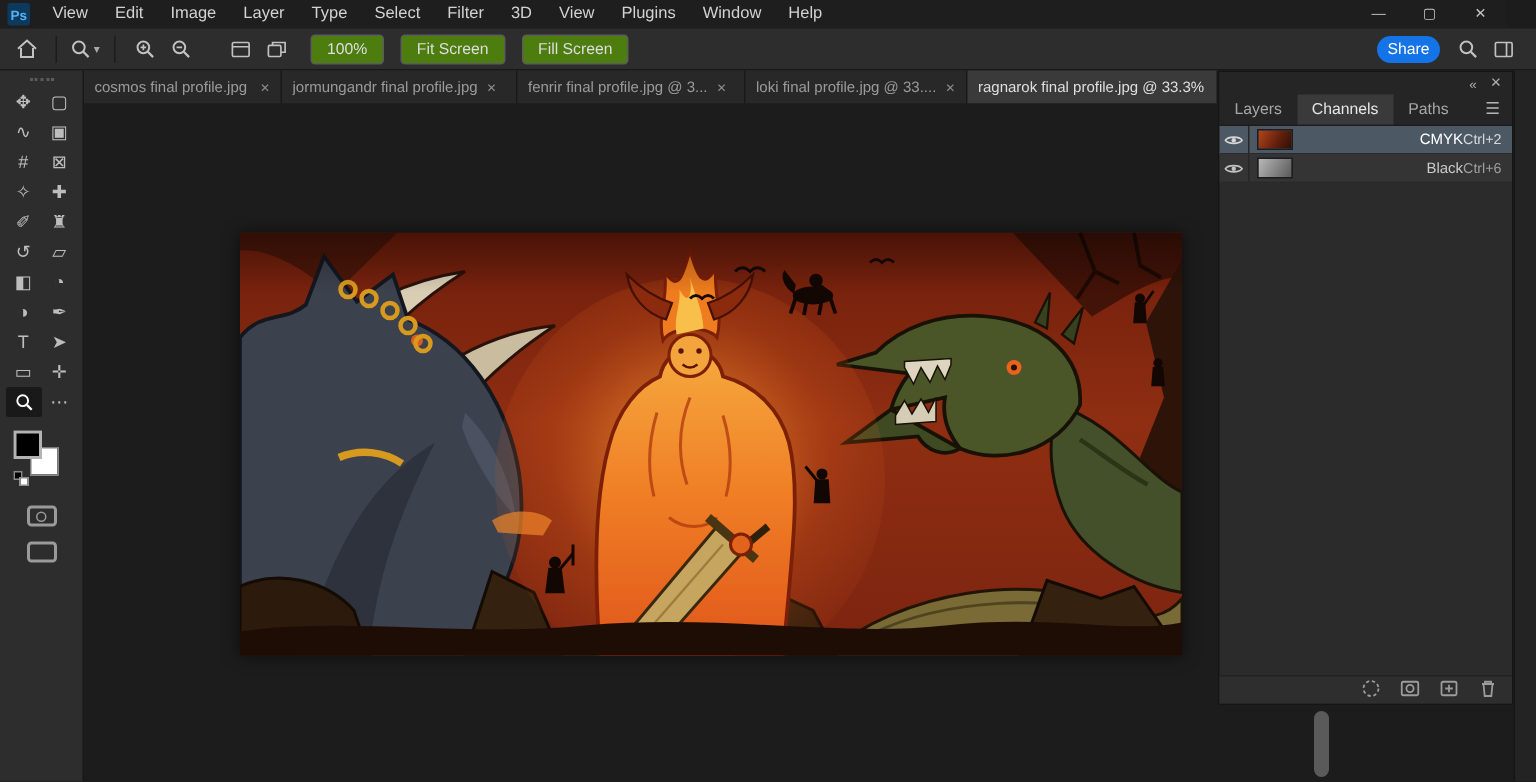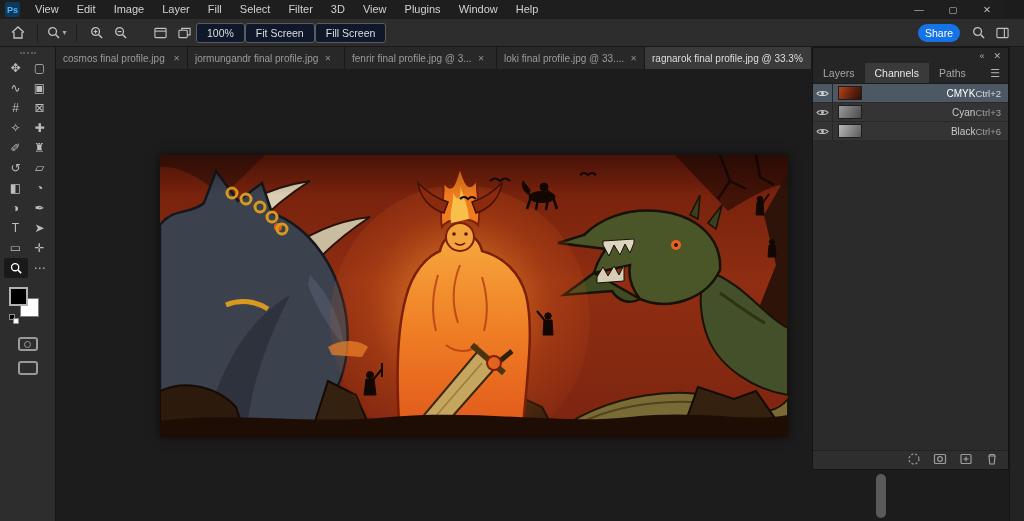--- a/index.html
+++ b/index.html
@@ -20,23 +20,23 @@
   .win-btn { width:34px; text-align:center; line-height:19px; font-size:9.5px; color:#c0c0c0; }
   
   .optionsbar { position:absolute; left:0; top:19px; width:1024px; height:28px;
     background:#2d2d2d; border-bottom:1px solid #181818; display:flex;
     align-items:center; padding:0 10px 0 6px; }
   .icon-btn { display:flex; align-items:center; justify-content:center;
     min-width:20px; height:22px; color:#c2c2c2; margin:0 2px; }
   .caret { font-size:8px; color:#a8a8a8; margin-left:2px; }
   .sep { width:1px; height:18px; background:#1c1c1c; margin:0 7px; }
   .gap { width:16px; }
-  .obtn { border:1px solid #5c5c5c; border-radius:3px; background:#0f172a;
+  .obtn { border:1px solid #5c5c5c; border-radius:3px; background:#4d7c0f;
     color:#dedede; font-size:10.5px; line-height:16px; padding:1px 10px;
-    font-family:inherit; }
+    margin-left:11px; font-family:inherit; }
   .share-btn { margin-left:auto; background:#1473e6; color:#fff; border:none;
     border-radius:10px; font-size:10.5px; line-height:18px; padding:0 7px;
     font-family:inherit; }
   
   .tabbar { position:absolute; left:56px; top:47px; width:756px; height:22px;
     background:#1e1e1e; display:flex; font-size:10px; }
   .dtab { display:flex; align-items:center; gap:6px; padding:0 7px;
     background:#282828; color:#9b9b9b; border-right:1px solid #181818;
     white-space:nowrap; overflow:hidden; flex:0 0 auto; }
   .dtab .tlabel { overflow:hidden; white-space:nowrap; }
@@ -104,21 +104,21 @@
 <body>
 
 <div class="app">
 
   <div class="menubar">
     <span class="ps-logo">Ps</span>
     <span class="menu-item">View</span>
     <span class="menu-item">Edit</span>
     <span class="menu-item">Image</span>
     <span class="menu-item">Layer</span>
-    <span class="menu-item">Fill</span>
+    <span class="menu-item">Type</span>
     <span class="menu-item">Select</span>
     <span class="menu-item">Filter</span>
     <span class="menu-item">3D</span>
     <span class="menu-item">View</span>
     <span class="menu-item">Plugins</span>
     <span class="menu-item">Window</span>
     <span class="menu-item">Help</span>
     <span class="win-controls">
       <span class="win-btn">—</span>
       <span class="win-btn">▢</span>
@@ -396,31 +396,20 @@
       <span class="ch-name">CMYK</span>
       <span class="ch-key">Ctrl+2</span>
     </div>
     <div class="ch-row">
       <span class="eye-cell">
         <svg width="13" height="9" viewBox="0 0 14 9">
             <path d="M1,4.5 C3,1.5 11,1.5 13,4.5 C11,7.5 3,7.5 1,4.5 Z" fill="none" stroke="#c2c2c2" stroke-width="1.1"></path>
             <circle cx="7" cy="4.5" r="1.6" fill="#c2c2c2"></circle>
           </svg>
       </span>
-      <span class="thumb thumb-gray1"></span>
-      <span class="ch-name">Cyan</span>
-      <span class="ch-key">Ctrl+3</span>
-    </div>
-    <div class="ch-row">
-      <span class="eye-cell">
-        <svg width="13" height="9" viewBox="0 0 14 9">
-            <path d="M1,4.5 C3,1.5 11,1.5 13,4.5 C11,7.5 3,7.5 1,4.5 Z" fill="none" stroke="#c2c2c2" stroke-width="1.1"></path>
-            <circle cx="7" cy="4.5" r="1.6" fill="#c2c2c2"></circle>
-          </svg>
-      </span>
       <span class="thumb thumb-gray4"></span>
       <span class="ch-name">Black</span>
       <span class="ch-key">Ctrl+6</span>
     </div>
 
     <div class="panel-bottom">
       <span>
         <svg width="14" height="14" viewBox="0 0 14 14">
             <circle cx="7" cy="7" r="5" fill="none" stroke="currentColor" stroke-width="1.2" stroke-dasharray="2.2 1.8"></circle>
           </svg>

